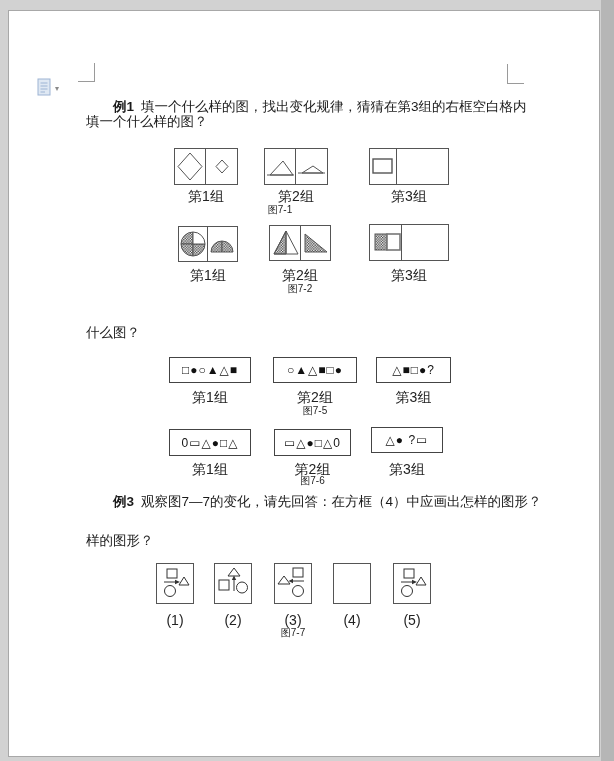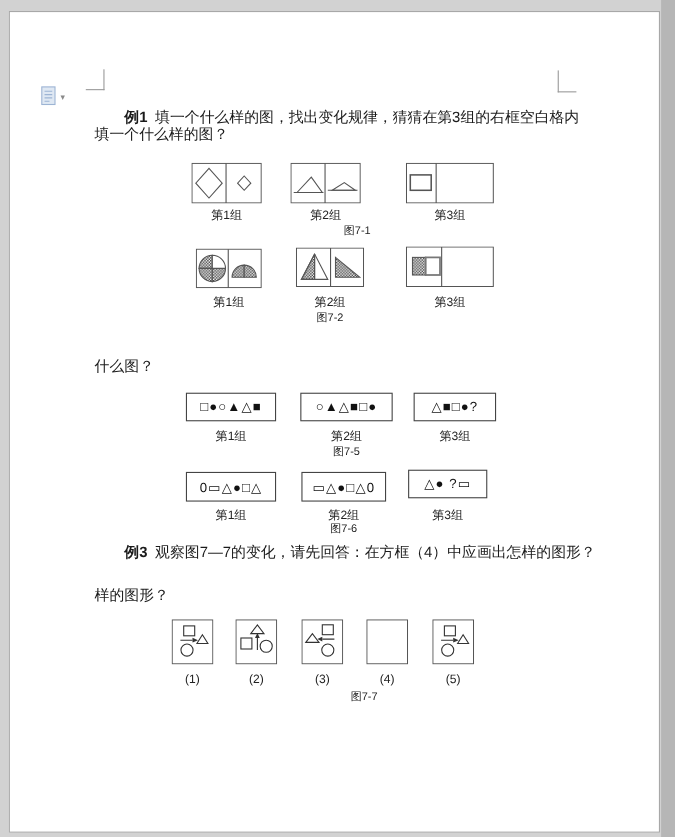--- a/index.html
+++ b/index.html
@@ -18,21 +18,21 @@
   .bold{font-weight:bold;margin-right:7px;}
   #title-row{
     position:absolute;left:77px;top:69px;width:424px;height:16px;
     display:flex;align-items:center;justify-content:center;
     font-weight:bold;font-size:13px;white-space:nowrap;
   }
   #cursor{display:inline-block;width:2px;height:14px;background:#000;margin-right:1px;}
   .crop{position:absolute;}
   #crop-left{left:69px;top:52px;width:16px;height:18px;border-right:1px solid #9a9a9a;border-bottom:1px solid #9a9a9a;}
   #crop-right{left:498px;top:53px;width:16px;height:19px;border-left:1px solid #9a9a9a;border-bottom:1px solid #9a9a9a;}
-  .glabel{position:absolute;font-size:11px;color:#222;text-align:center;white-space:nowrap;}
+  .glabel{position:absolute;font-size:14px;color:#222;text-align:center;white-space:nowrap;}
   .caption{position:absolute;font-size:10px;color:#222;text-align:center;white-space:nowrap;}
   .sym-box{
     position:absolute;border:1px solid #444;background:#fff;box-sizing:border-box;
     display:flex;align-items:center;justify-content:center;
     font-size:12px;letter-spacing:1px;color:#111;white-space:pre;
   }
   .figsvg{position:absolute;}
   #paste-icon-wrap{position:absolute;left:28px;top:67px;width:34px;height:22px;display:flex;align-items:flex-start;}
   #dropdown-arrow{font-size:8px;color:#8a8a8a;margin-left:3px;margin-top:6px;}
 </style>
@@ -78,21 +78,21 @@
     <polygon points="38,25 49,18 59,25" fill="none" stroke="#555"></polygon>
   </svg>
   <svg class="figsvg" style="left:360px;top:137px;" width="80" height="37" viewBox="0 0 80 37">
     <rect x="0.5" y="0.5" width="79" height="36" fill="none" stroke="#555"></rect>
     <line x1="27.5" y1="0.5" x2="27.5" y2="36.5" stroke="#555"></line>
     <rect x="4" y="11" width="19" height="14" fill="none" stroke="#555" stroke-width="1.4"></rect>
   </svg>
   <div class="glabel" style="left:165px;top:177px;width:64px;">第1组</div>
   <div class="glabel" style="left:255px;top:177px;width:64px;">第2组</div>
   <div class="glabel" style="left:360px;top:177px;width:80px;">第3组</div>
-  <div class="caption" style="left:264px;top:192px;width:64px;text-align:right;">图7-1</div>
+  <div class="caption" style="left:239px;top:192px;width:64px;">图7-1</div>
 
   <svg class="figsvg" style="left:169px;top:215px;" width="60" height="36" viewBox="0 0 60 36">
     <defs>
       <pattern id="hA" width="2.6" height="2.6" patternUnits="userSpaceOnUse">
         <rect width="2.6" height="2.6" fill="#fff"></rect>
         <rect width="1.3" height="1.3" fill="#3c3c3c"></rect>
         <rect x="1.3" y="1.3" width="1.3" height="1.3" fill="#3c3c3c"></rect>
       </pattern>
     </defs>
     <rect x="0.5" y="0.5" width="59" height="35" fill="none" stroke="#555"></rect>
@@ -209,15 +209,15 @@
       <polygon points="19,16.8 24,19 19,21.2" fill="#333"></polygon>
     </g>
     <polygon points="23,22 28,14 33,22" fill="none" stroke="#333"></polygon>
     <circle cx="14" cy="28" r="5.5" fill="none" stroke="#333"></circle>
   </svg>
   <div class="glabel" style="left:147px;top:601px;width:38px;">(1)</div>
   <div class="glabel" style="left:205px;top:601px;width:38px;">(2)</div>
   <div class="glabel" style="left:265px;top:601px;width:38px;">(3)</div>
   <div class="glabel" style="left:324px;top:601px;width:38px;">(4)</div>
   <div class="glabel" style="left:384px;top:601px;width:38px;">(5)</div>
-  <div class="caption" style="left:265px;top:615px;width:38px;margin-left:38px;">图7-7</div>
+  <div class="caption" style="left:265px;top:615px;width:38px;">图7-7</div>
 
 </div>
 
 </body></html>

